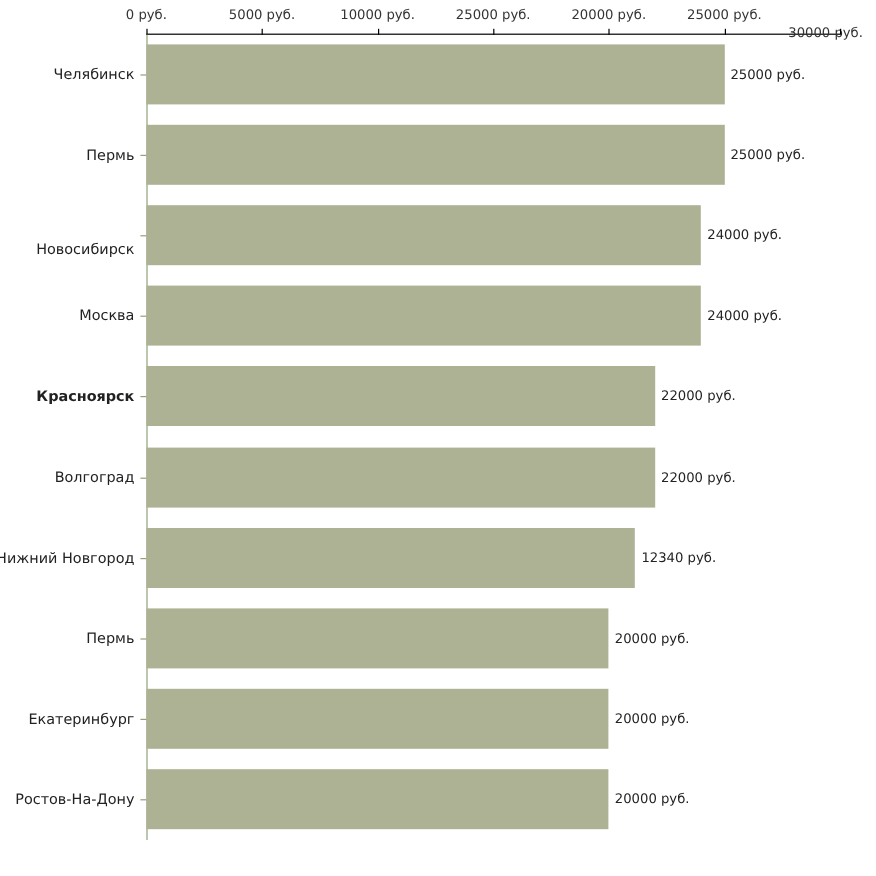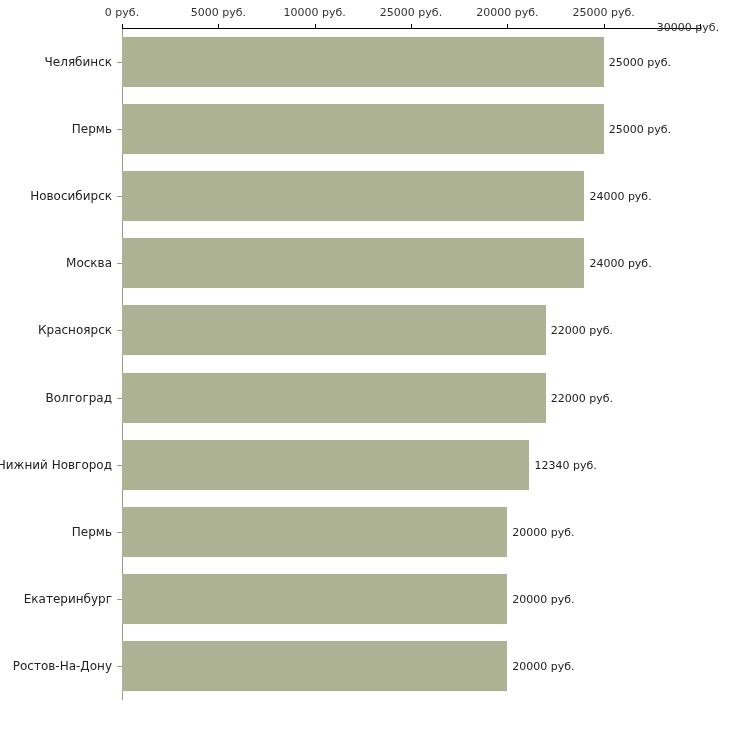--- a/index.html
+++ b/index.html
@@ -133,33 +133,33 @@
       </div>
       <div class="bar-row" style="top: 75.8px; height: 50px;">
         <div class="bar" style="width: 481.667px; background: rgb(174, 178, 148);"></div>
         <div class="bar-value" style="left: 481.667px;">25000 руб.</div>
         <div class="cat-label" style="right: 588px;">Пермь</div>
         <div class="cat-tick"></div>
       </div>
       <div class="bar-row" style="top: 143px; height: 50px;">
         <div class="bar" style="width: 462.4px; background: rgb(174, 178, 148);"></div>
         <div class="bar-value" style="left: 462.4px;">24000 руб.</div>
-        <div class="cat-label" style="right: 588px;">Новосибирск</div>
+        <div class="cat-label" style="right: 588px; margin-top: 12px;">Новосибирск</div>
         <div class="cat-tick"></div>
       </div>
       <div class="bar-row" style="top: 210.2px; height: 50px;">
         <div class="bar" style="width: 462.4px; background: rgb(174, 178, 148);"></div>
         <div class="bar-value" style="left: 462.4px;">24000 руб.</div>
         <div class="cat-label" style="right: 588px;">Москва</div>
         <div class="cat-tick"></div>
       </div>
       <div class="bar-row" style="top: 277.4px; height: 50px;">
         <div class="bar" style="width: 423.867px; background: rgb(174, 178, 148);"></div>
         <div class="bar-value" style="left: 423.867px;">22000 руб.</div>
-        <div class="cat-label" style="right: 588px;">Красноярск</div>
+        <div class="cat-label" style="right: 588px; font-weight: bold;">Красноярск</div>
         <div class="cat-tick"></div>
       </div>
       <div class="bar-row" style="top: 344.6px; height: 50px;">
         <div class="bar" style="width: 423.867px; background: rgb(174, 178, 148);"></div>
         <div class="bar-value" style="left: 423.867px;">22000 руб.</div>
         <div class="cat-label" style="right: 588px;">Волгоград</div>
         <div class="cat-tick"></div>
       </div>
       <div class="bar-row" style="top: 411.8px; height: 50px;">
         <div class="bar" style="width: 407.49px; background: rgb(174, 178, 148);"></div>

